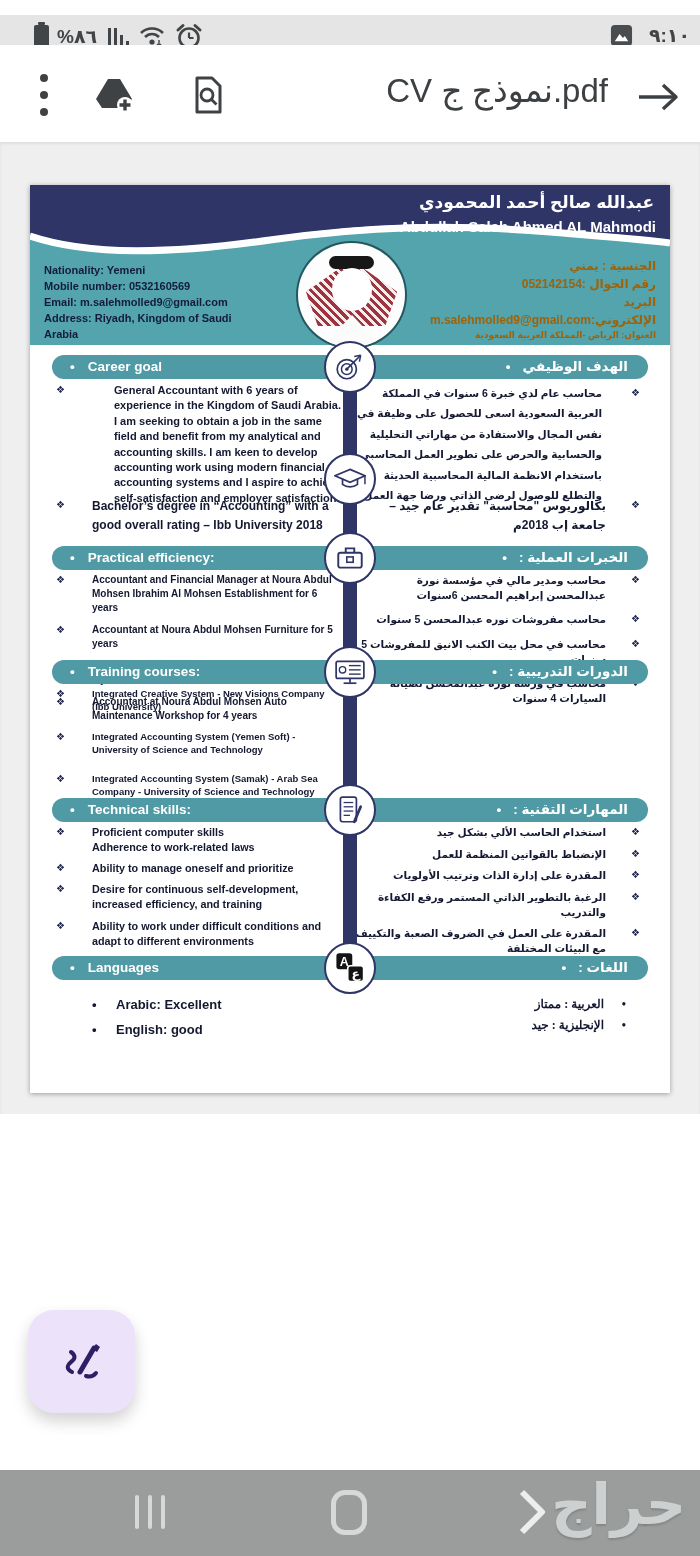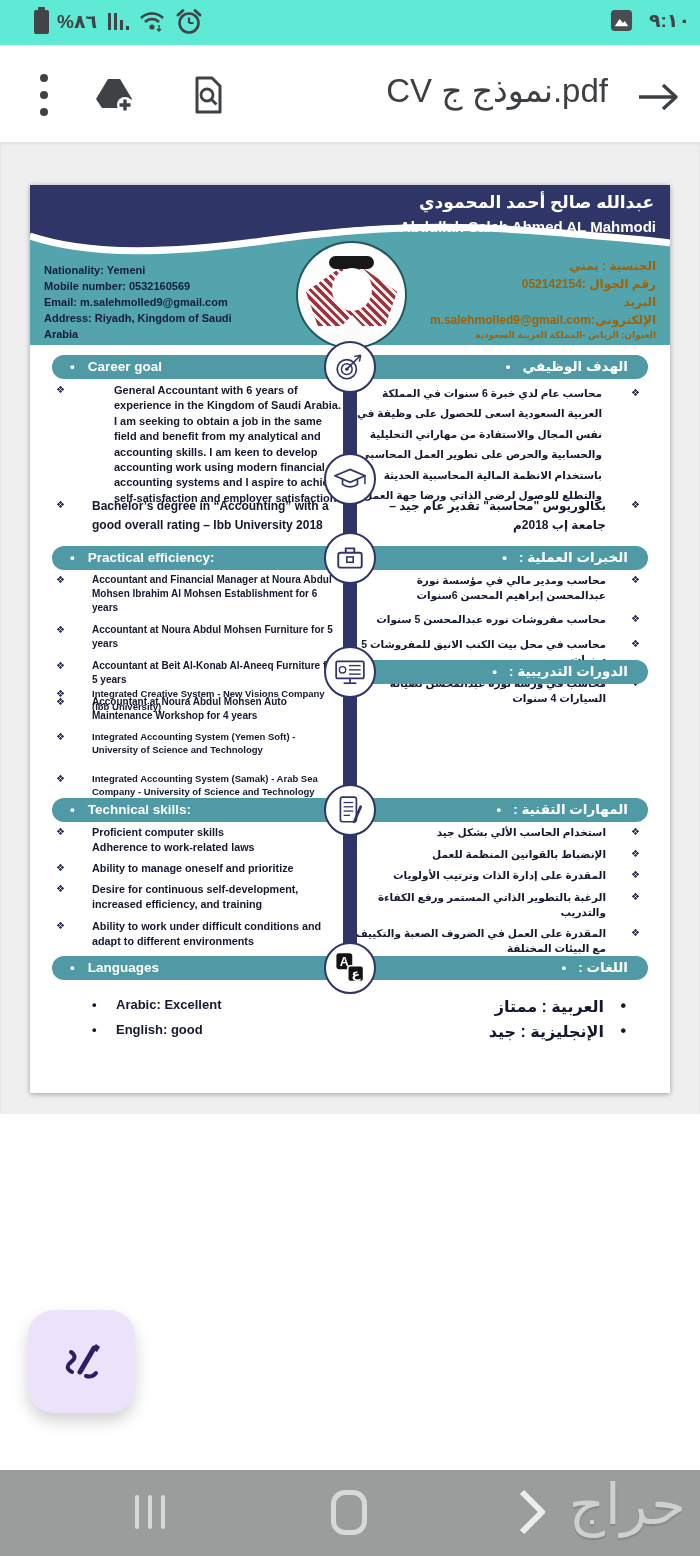--- a/index.html
+++ b/index.html
@@ -1,20 +1,20 @@
 <!DOCTYPE html>
 <html><head>
 <meta charset="utf-8">
 <style>
   html,body{margin:0;padding:0;}
   body{width:700px;height:1556px;position:relative;background:#fff;overflow:hidden;
        font-family:"Liberation Sans","DejaVu Sans",sans-serif;}
 
   
-  .status-bar{position:absolute;top:0;left:0;right:0;height:45px;background:#5eead4;text-align:center;}
+  .status-bar{position:absolute;top:15px;left:0;right:0;height:45px;background:#e5e5e5;text-align:center;}
   .sb-left{position:absolute;left:34px;top:7px;display:flex;align-items:center;gap:8px;color:#424548;}
   .sb-right{position:absolute;right:10px;top:9px;display:flex;align-items:center;gap:16px;color:#424548;}
   .sb-text{font-size:19px;font-weight:bold;color:#424548;}
   .batt{width:15px;height:24px;background:#424548;border-radius:2px;position:relative;margin-top:2px;}
   .batt::before{content:"";position:absolute;top:-3px;left:4px;width:7px;height:3px;background:#424548;border-radius:1px;}
 
   
   .toolbar{position:absolute;top:45px;left:0;right:0;height:97px;background:#fff;}
   .tb-btn{position:absolute;top:22px;width:52px;height:56px;display:flex;align-items:center;justify-content:center;cursor:pointer;}
   .tb-menu{left:18px;}
@@ -85,33 +85,33 @@
   .s4b.body-en li{font-size:9.5px;margin-bottom:16px;}
   .s4b.body-ar li{font-size:10.5px;margin-bottom:13px;}
   .s5b.body-en li{font-size:10.8px;margin-bottom:6px;}
   .s5b.body-ar li{font-size:10.5px;margin-bottom:7px;}
 
   .round li{position:relative;font-weight:bold;margin-bottom:10px;}
   .lang-en{left:58px;width:240px;}
   .lang-en li{font-size:13px;padding-left:28px;}
   .lang-en li::before{content:"\2022";position:absolute;left:4px;}
   .lang-ar{right:40px;width:240px;}
-  .lang-ar li{font-size:16px;padding-right:26px;margin-bottom:6px;}
+  .lang-ar li{font-size:12px;padding-right:26px;margin-bottom:6px;font-family:Liberation Serif, serif;}
   .lang-ar li::before{content:"\2022";position:absolute;right:4px;}
 
   
   .fab{position:absolute;left:28px;top:1310px;width:107px;height:103px;border-radius:26px;background:#ece3fb;
        box-shadow:0 8px 16px rgba(0,0,0,.18);display:flex;align-items:center;justify-content:center;cursor:pointer;}
 
   
   .navbar{position:absolute;top:1470px;left:0;right:0;height:86px;background:#9b9d9d;}
   .nav-recents{position:absolute;left:135px;top:25px;display:flex;gap:9px;cursor:pointer;}
   .nav-recents i{display:block;width:4px;height:34px;background:#d7d8d8;border-radius:2px;}
   .nav-home{position:absolute;left:331px;top:20px;width:36px;height:45px;border:5px solid #d7d8d8;border-radius:14px;box-sizing:border-box;cursor:pointer;}
-  .watermark{position:absolute;right:14px;top:2px;font-size:56px;font-weight:normal;color:#ccd0d0;
+  .watermark{position:absolute;right:14px;top:2px;font-size:56px;font-weight:bold;color:#ccd0d0;
              direction:rtl;letter-spacing:2px;text-shadow:0 2px 2px rgba(0,0,0,.15);}
   .wm-arrow{position:absolute;right:148px;top:14px;}
 </style>
 </head>
 <body>
 
 <div class="status-bar">
   <div class="sb-left">
     <span class="batt"></span>
     <span class="sb-text">%٨٦</span>
@@ -301,20 +301,21 @@
     <div class="body-ar s3b">
         <ul class="diamond">
           <li>محاسب ومدير مالي في مؤسسة نورة عبدالمحسن إبراهيم المحسن 6سنوات</li>
           <li>محاسب مفروشات نوره عبدالمحسن 5 سنوات</li>
           <li>محاسب في محل بيت الكنب الانيق للمفروشات 5 سنوات</li>
           <li>محاسب في ورشة نوره عبدالمحسن لصيانة السيارات 4 سنوات</li>
         </ul>
       </div>
 
     <div class="header-row s4h">
+      <div class="bar bar-en">Training courses:</div>
       <div class="bar bar-ar">الدورات التدريبية :</div>
     </div>
     <div class="body-en s4b">
         <ul class="diamond">
           <li>Integrated Creative System - New Visions Company (Ibb University)</li>
           <li>Integrated Accounting System (Yemen Soft) - University of Science and Technology</li>
           <li>Integrated Accounting System (Samak) - Arab Sea Company - University of Science and Technology</li>
         </ul>
       </div>
 

